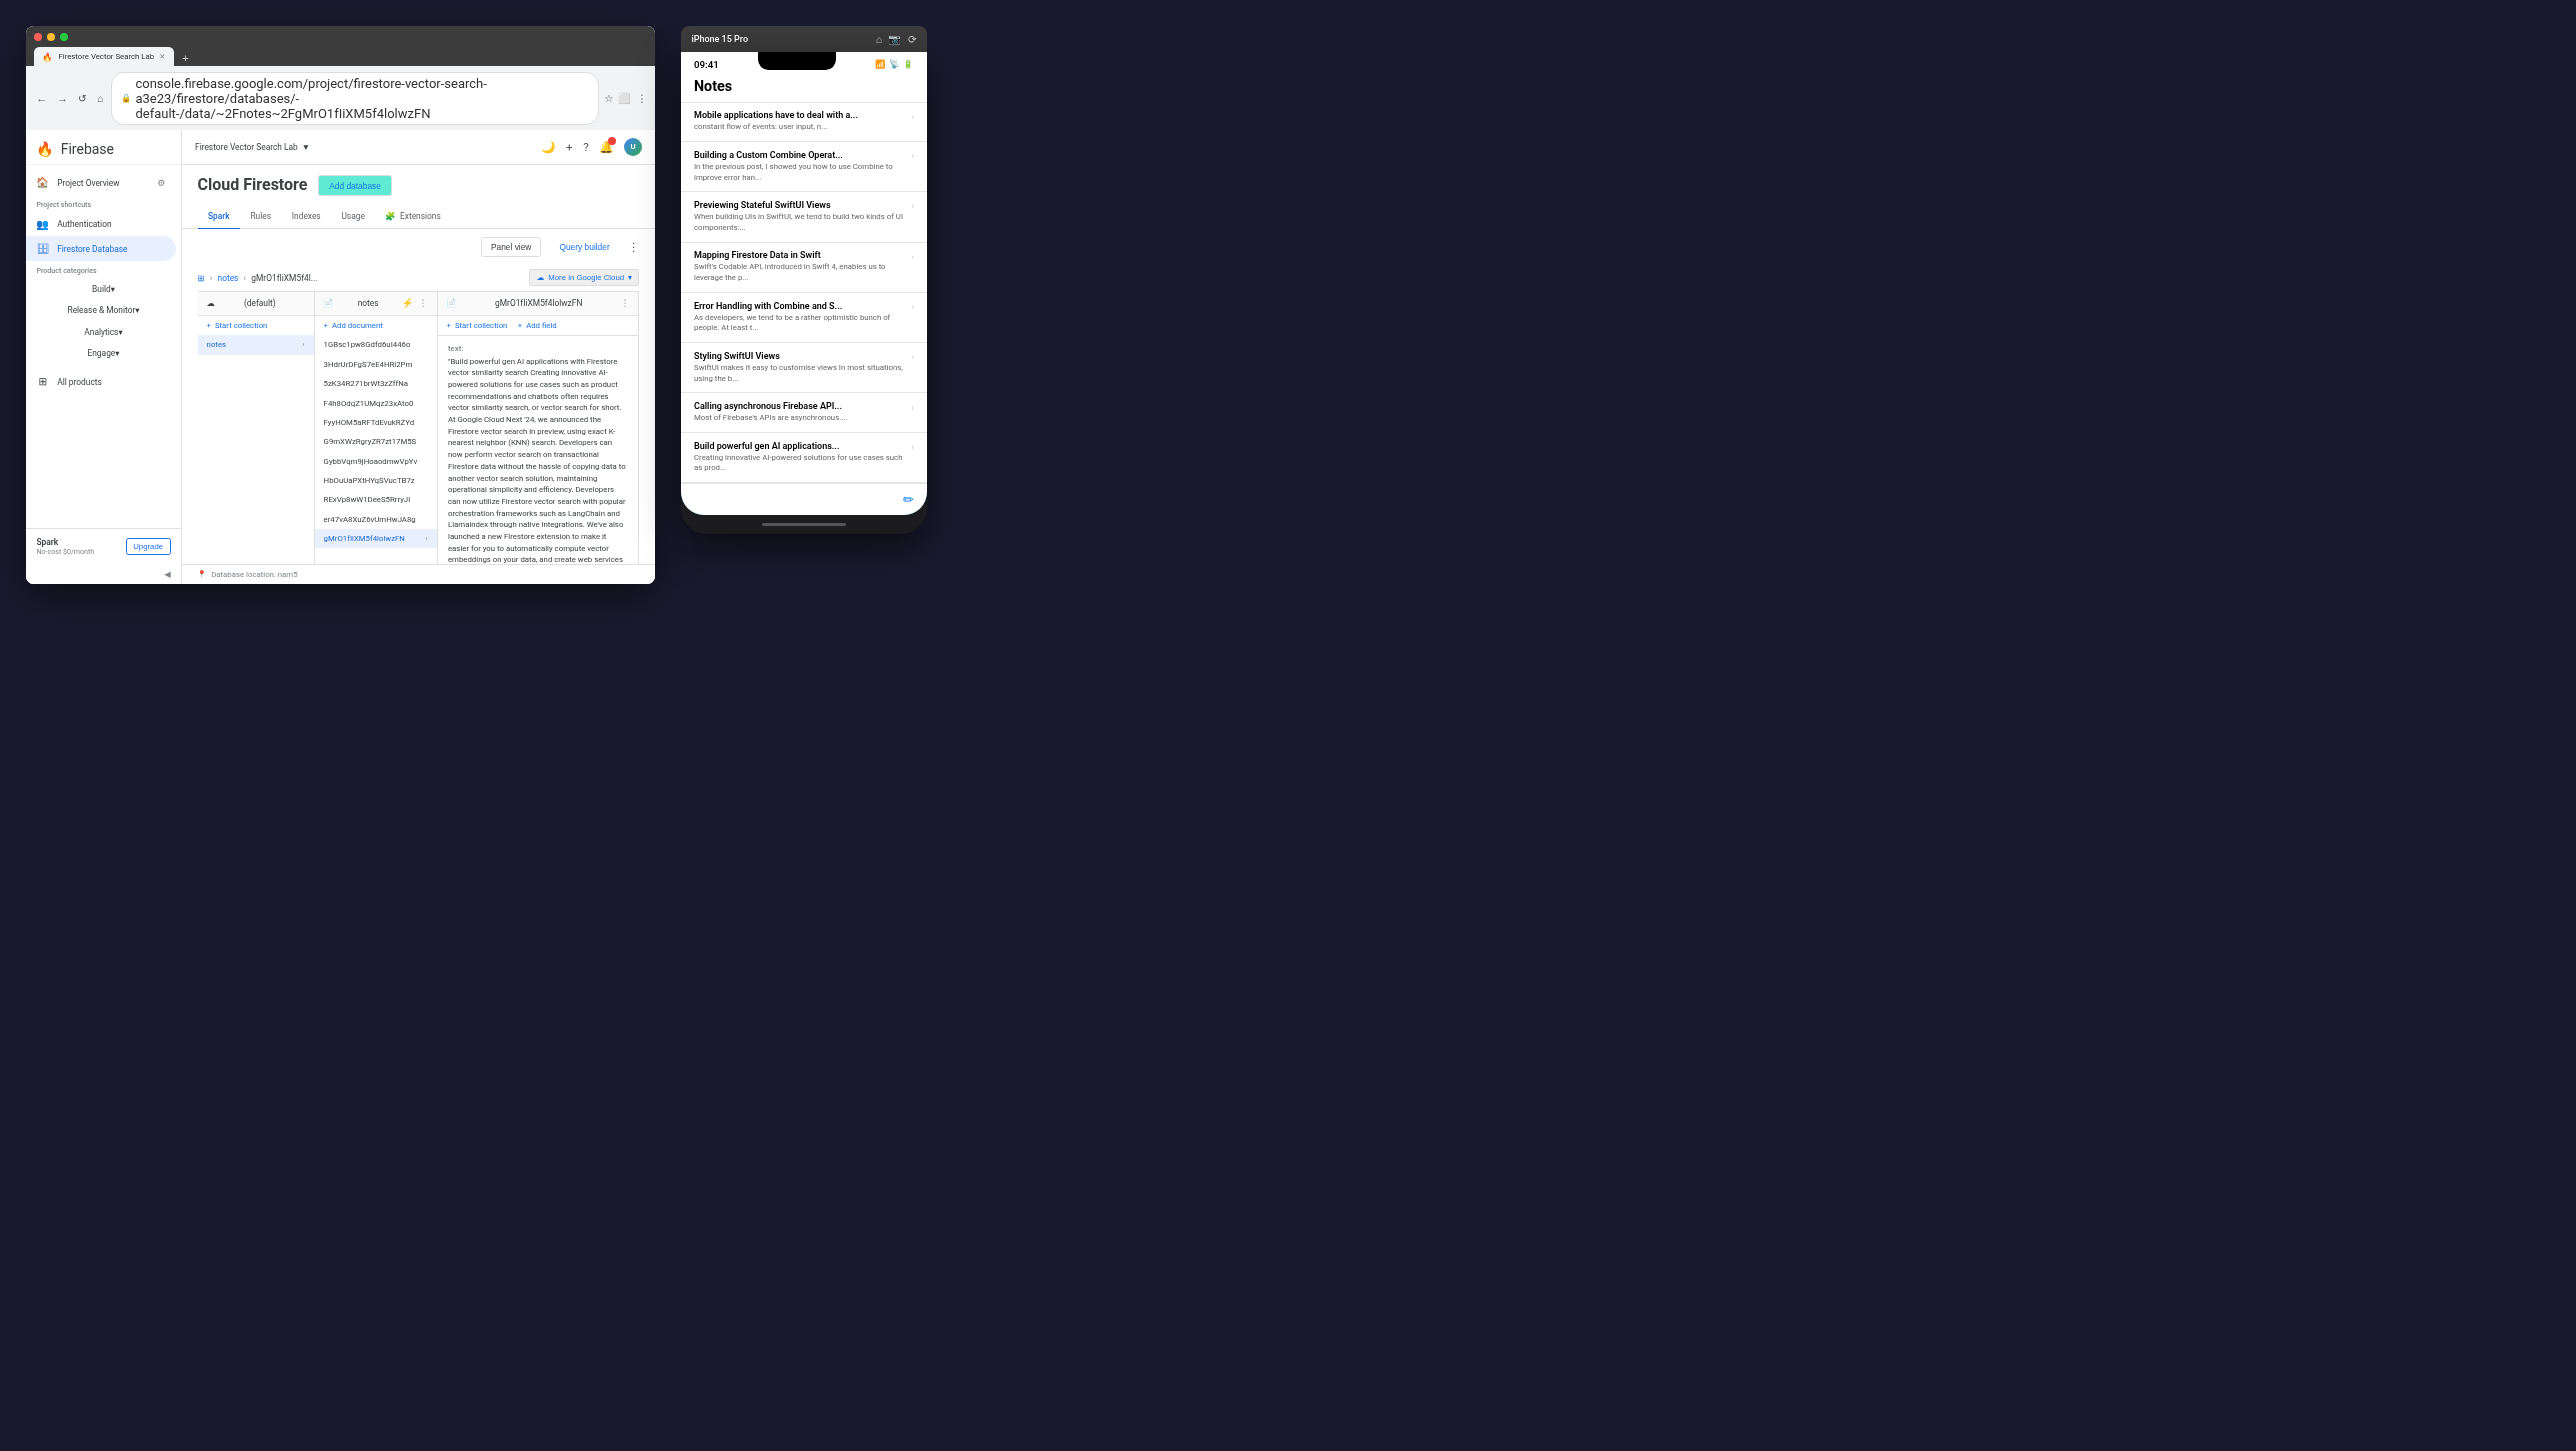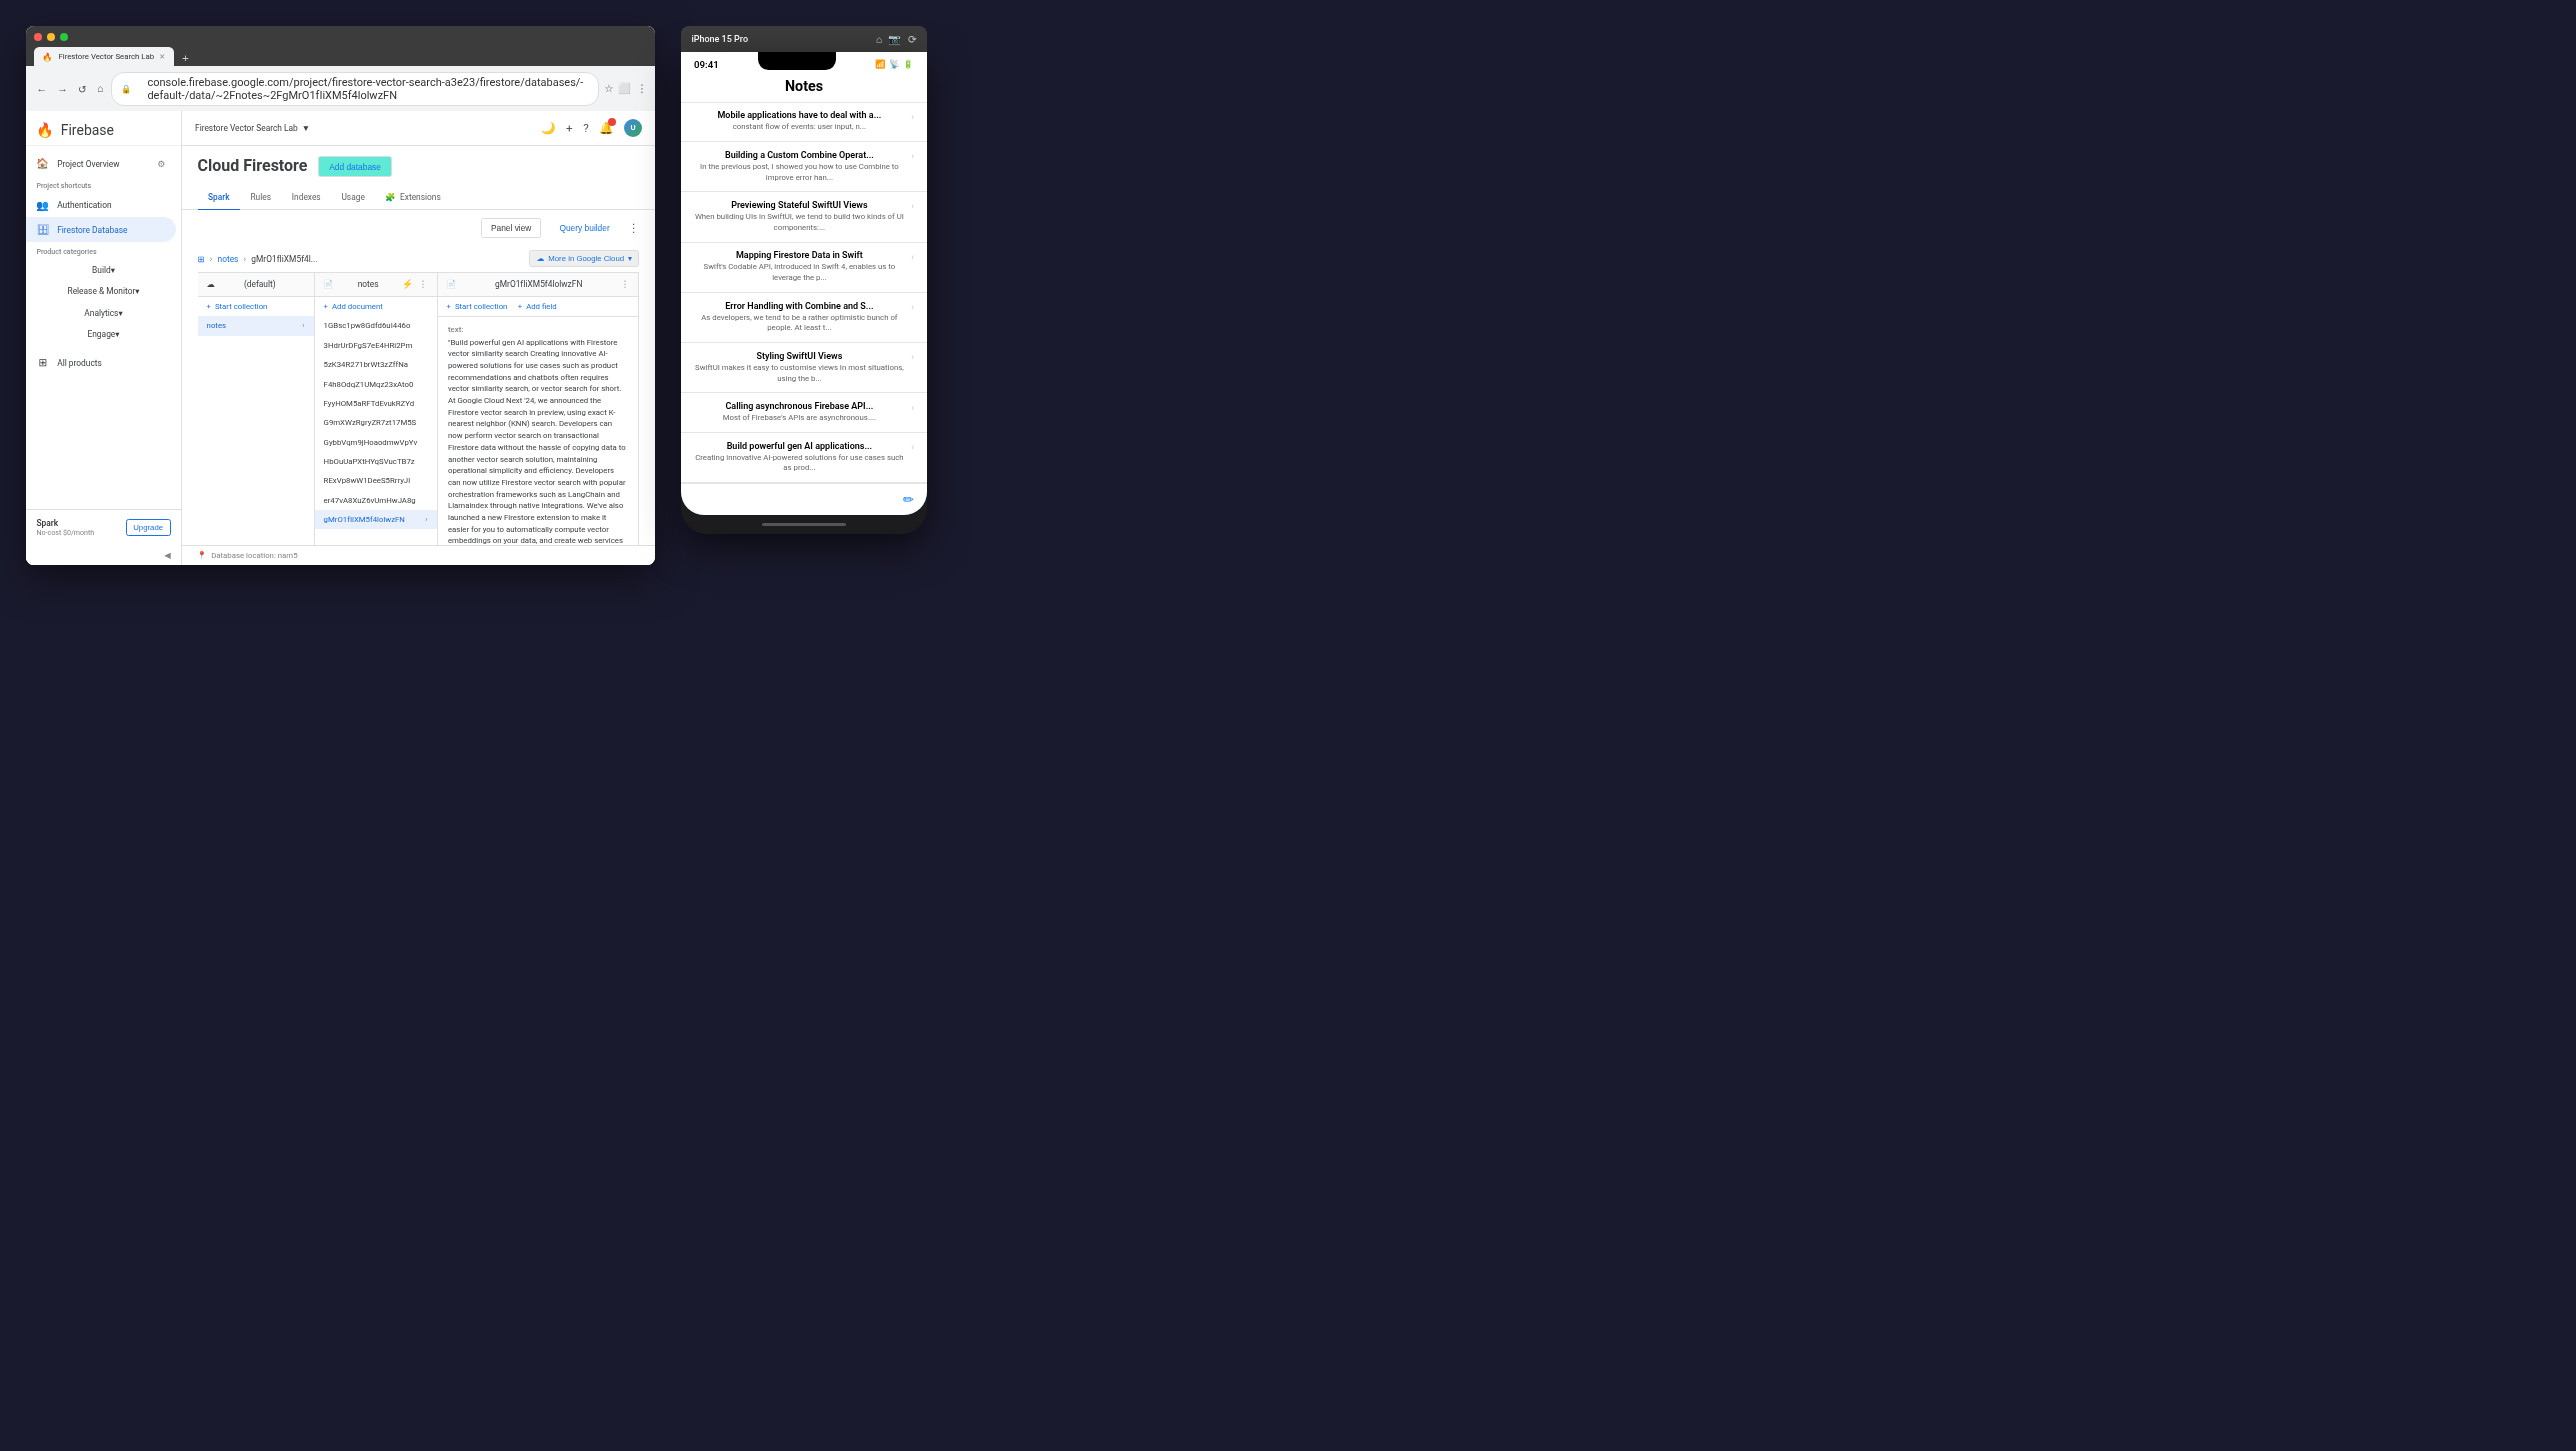--- a/index.html
+++ b/index.html
@@ -106,23 +106,22 @@
       border-radius: 13px;
       padding: 3.2px 9px;
       font-size: 7.8px;
       color: #333;
       display: flex;
       align-items: center;
       gap: 3.9px;
     }
 
     .address-text {
-      font-size: 11px;
+      font-size: 13px;
       color: #333;
-      margin-left: 12px;
     }
 
     .toolbar-icons {
       display: flex;
       gap: 5.2px;
       align-items: center;
     }
 
     .toolbar-icon {
       font-size: 10.4px;
@@ -631,21 +630,20 @@
       overflow: hidden;
       box-shadow: 0 13px 39px rgba(0,0,0,0.6);
       position: relative;
     }
 
     .iphone-screen {
       background: #0369a1;
       margin: 0;
       border-radius: 0 0 23px 23px;
       overflow: hidden;
-      text-align: center;
     }
 
     .iphone-status-bar {
       background: #fff;
       padding: 6.5px 13px 2.6px;
       display: flex;
       align-items: center;
       justify-content: space-between;
     }
 

